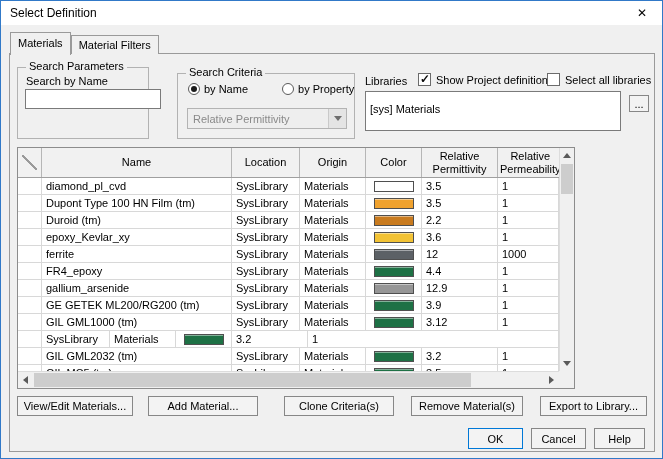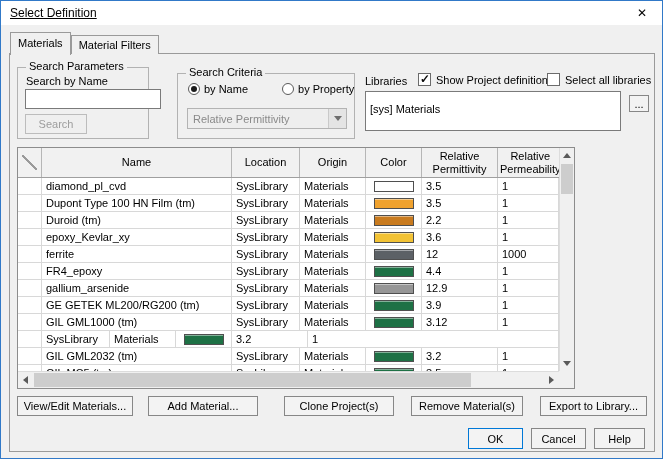--- a/index.html
+++ b/index.html
@@ -8,21 +8,21 @@
     font-family:"Liberation Sans", sans-serif;font-size:11px;color:#000;
     background:#fff;
   }
   .dialog{
     position:absolute;inset:0;box-sizing:border-box;
     border:1px solid var(--dialog-border,#3179c8);
     background:#f0f0f0;
   }
   
   .titlebar{position:absolute;left:0;top:0;right:0;height:24px;background:#ffffff;display:flex;align-items:center;}
-  .title{padding-left:9px;font-size:12px;text-decoration:underline;}
+  .title{padding-left:9px;font-size:12px;}
   .close-btn{margin-left:auto;width:40px;height:24px;display:flex;align-items:center;justify-content:center;cursor:default;}
   .close-glyph{font-size:12px;color:#000;}
   
   .tabstrip{position:absolute;left:9px;top:30px;height:23px;display:flex;align-items:flex-end;z-index:5;}
   .tab{
     box-sizing:border-box;border:1px solid #9a9a9a;border-bottom:none;
     background:#f0f0f0;padding:0 7px;height:19px;line-height:18px;white-space:nowrap;
   }
   .tab.active{height:23px;line-height:21px;margin-bottom:-1px;z-index:6;position:relative;}
   .tabpage{
@@ -139,21 +139,20 @@
     <div class="tab active">Materials</div>
     <div class="tab">Material Filters</div>
   </div>
 
   <div class="tabpage"></div>
 
   <div class="groupbox gb-search-params">
     <span class="gb-label">Search Parameters</span>
     <span class="sbn-label">Search by Name</span>
     <input class="search-input" type="text" value="" style="">
-    <div class="btn disabled search-btn">Search</div>
   </div>
 
   <div class="groupbox gb-search-criteria">
     <span class="gb-label">Search Criteria</span>
     <div class="radio-row">
       <span class="radio checked"></span>
       <span class="radio-label">by Name</span>
       <span class="radio-gap"></span>
       <span class="radio"></span>
       <span class="radio-label">by Property</span>
@@ -352,21 +351,21 @@
       <span class="hs-thumb"></span>
       <span class="hs-right">
           <span class="tri-right"></span>
         </span>
     </div>
     <div class="scroll-corner"></div>
   </div>
 
   <div class="btn act-btn b-viewedit">View/Edit Materials...</div>
   <div class="btn act-btn b-add">Add Material...</div>
-  <div class="btn act-btn b-clone">Clone Project(s)</div>
+  <div class="btn act-btn b-clone">Clone Criteria(s)</div>
   <div class="btn act-btn b-remove">Remove Material(s)</div>
   <div class="btn act-btn b-export">Export to Library...</div>
 
   <div class="btn dlg-btn b-ok">OK</div>
   <div class="btn dlg-btn b-cancel">Cancel</div>
   <div class="btn dlg-btn b-help">Help</div>
 
 </div>
 
 </body></html>

